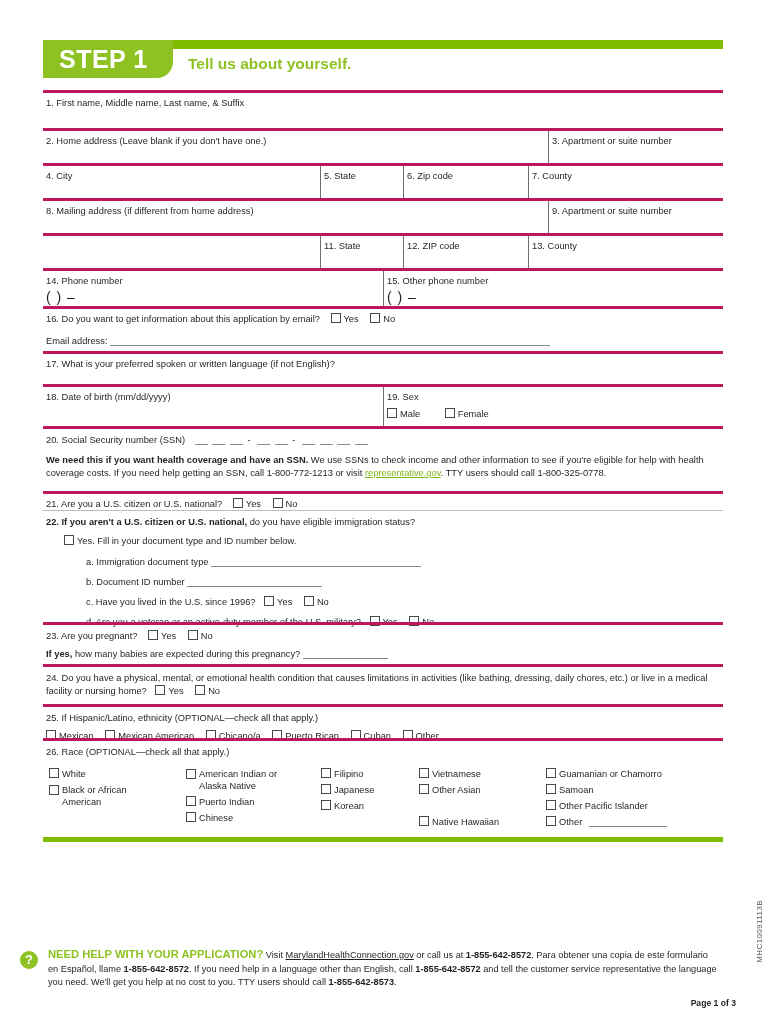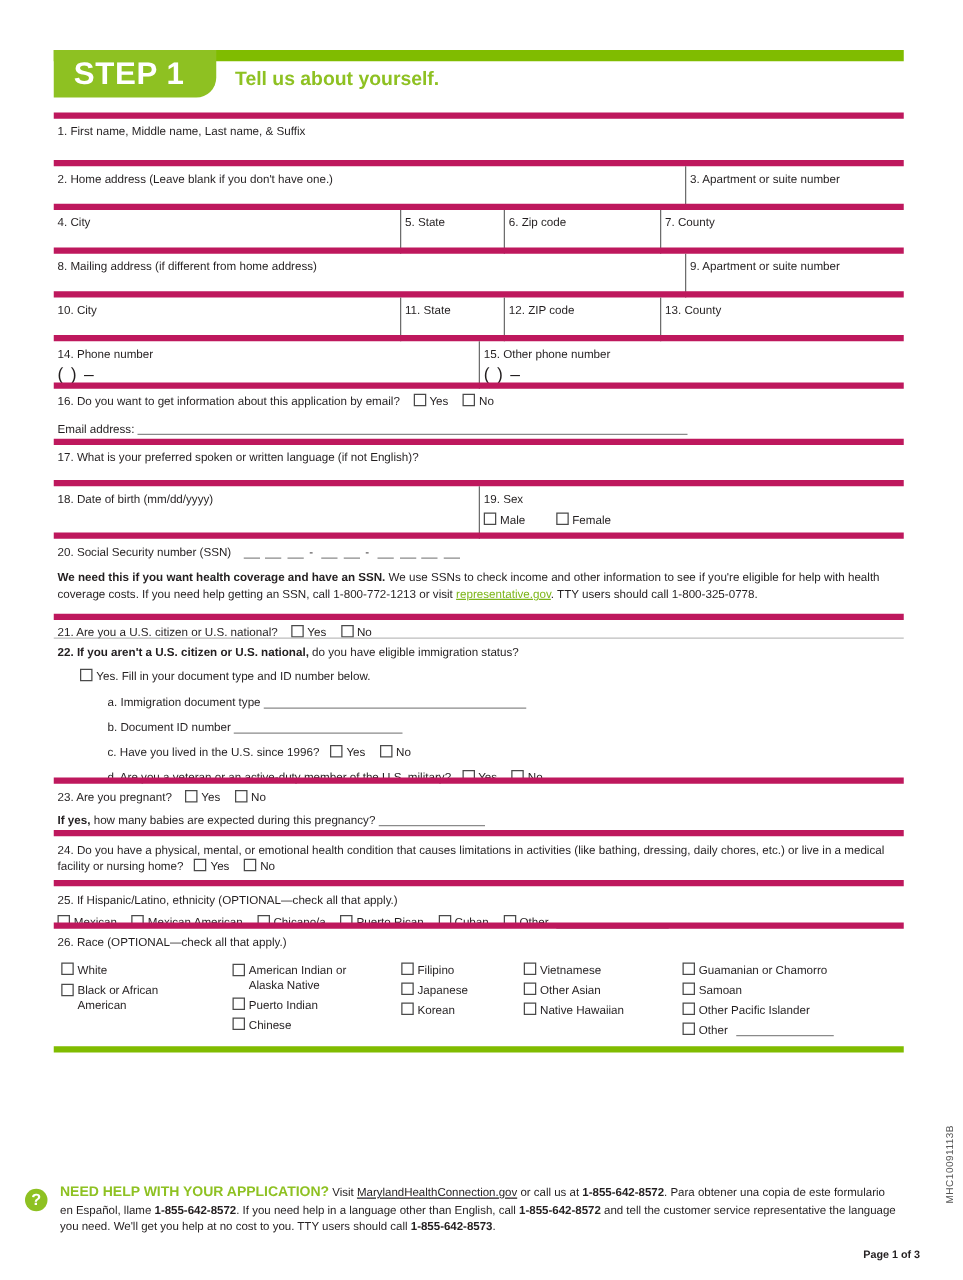--- a/index.html
+++ b/index.html
@@ -68,21 +68,21 @@
   
   .form {
     position: absolute;
     left: 43px;
     top: 90px;
     width: 680px;
     font-size: 9.3px;
   }
   .row {
     position: relative;
-    border-top: 5px solid #be185d;
+    border-top: 3px solid #be185d;
     box-sizing: border-box;
   }
   .row.thin { border-top: 1px solid #bdbdbd; }
   .cell {
     position: absolute;
     top: 0;
     box-sizing: border-box;
     padding: 4px 0 0 3px;
   }
   .cell.vline { border-left: 1px solid #6d6d6d; }
@@ -219,23 +219,20 @@
     <div class="row" style="height:35px;">
       <div class="cell" style="left:0; width:505px;">
         <span class="lbl">8. Mailing address (if different from home address)</span>
       </div>
       <div class="cell vline" style="left:505px; width:175px; height:35px;">
         <span class="lbl">9. Apartment or suite number</span>
       </div>
     </div>
 
     <div class="row" style="height:35px;">
-      <div class="cell" style="left:0; width:277px;">
-        <span class="lbl">10. City</span>
-      </div>
       <div class="cell vline" style="left:277px; width:83px; height:35px;">
         <span class="lbl">11. State</span>
       </div>
       <div class="cell vline" style="left:360px; width:125px; height:35px;">
         <span class="lbl">12. ZIP code</span>
       </div>
       <div class="cell vline" style="left:485px; width:195px; height:35px;">
         <span class="lbl">13. County</span>
       </div>
     </div>
@@ -453,21 +450,21 @@
             </div>
             <div>
               <span class="cb"></span><span class="lbl" style="display:inline;">Korean</span>
             </div>
           </div>
 
           <div style="position:absolute; left:373px; top:0; width:120px;">
             <div style="margin-bottom:4px;">
               <span class="cb"></span><span class="lbl" style="display:inline;">Vietnamese</span>
             </div>
-            <div style="margin-bottom:4px;">
+            <div style="margin-bottom:20px;">
               <span class="cb"></span><span class="lbl" style="display:inline;">Other Asian</span>
             </div>
             <div>
               <span class="cb"></span><span class="lbl" style="display:inline;">Native Hawaiian</span>
             </div>
           </div>
 
           <div style="position:absolute; left:500px; top:0; width:180px;">
             <div style="margin-bottom:4px;">
               <span class="cb"></span><span class="lbl" style="display:inline;">Guamanian or Chamorro</span>

